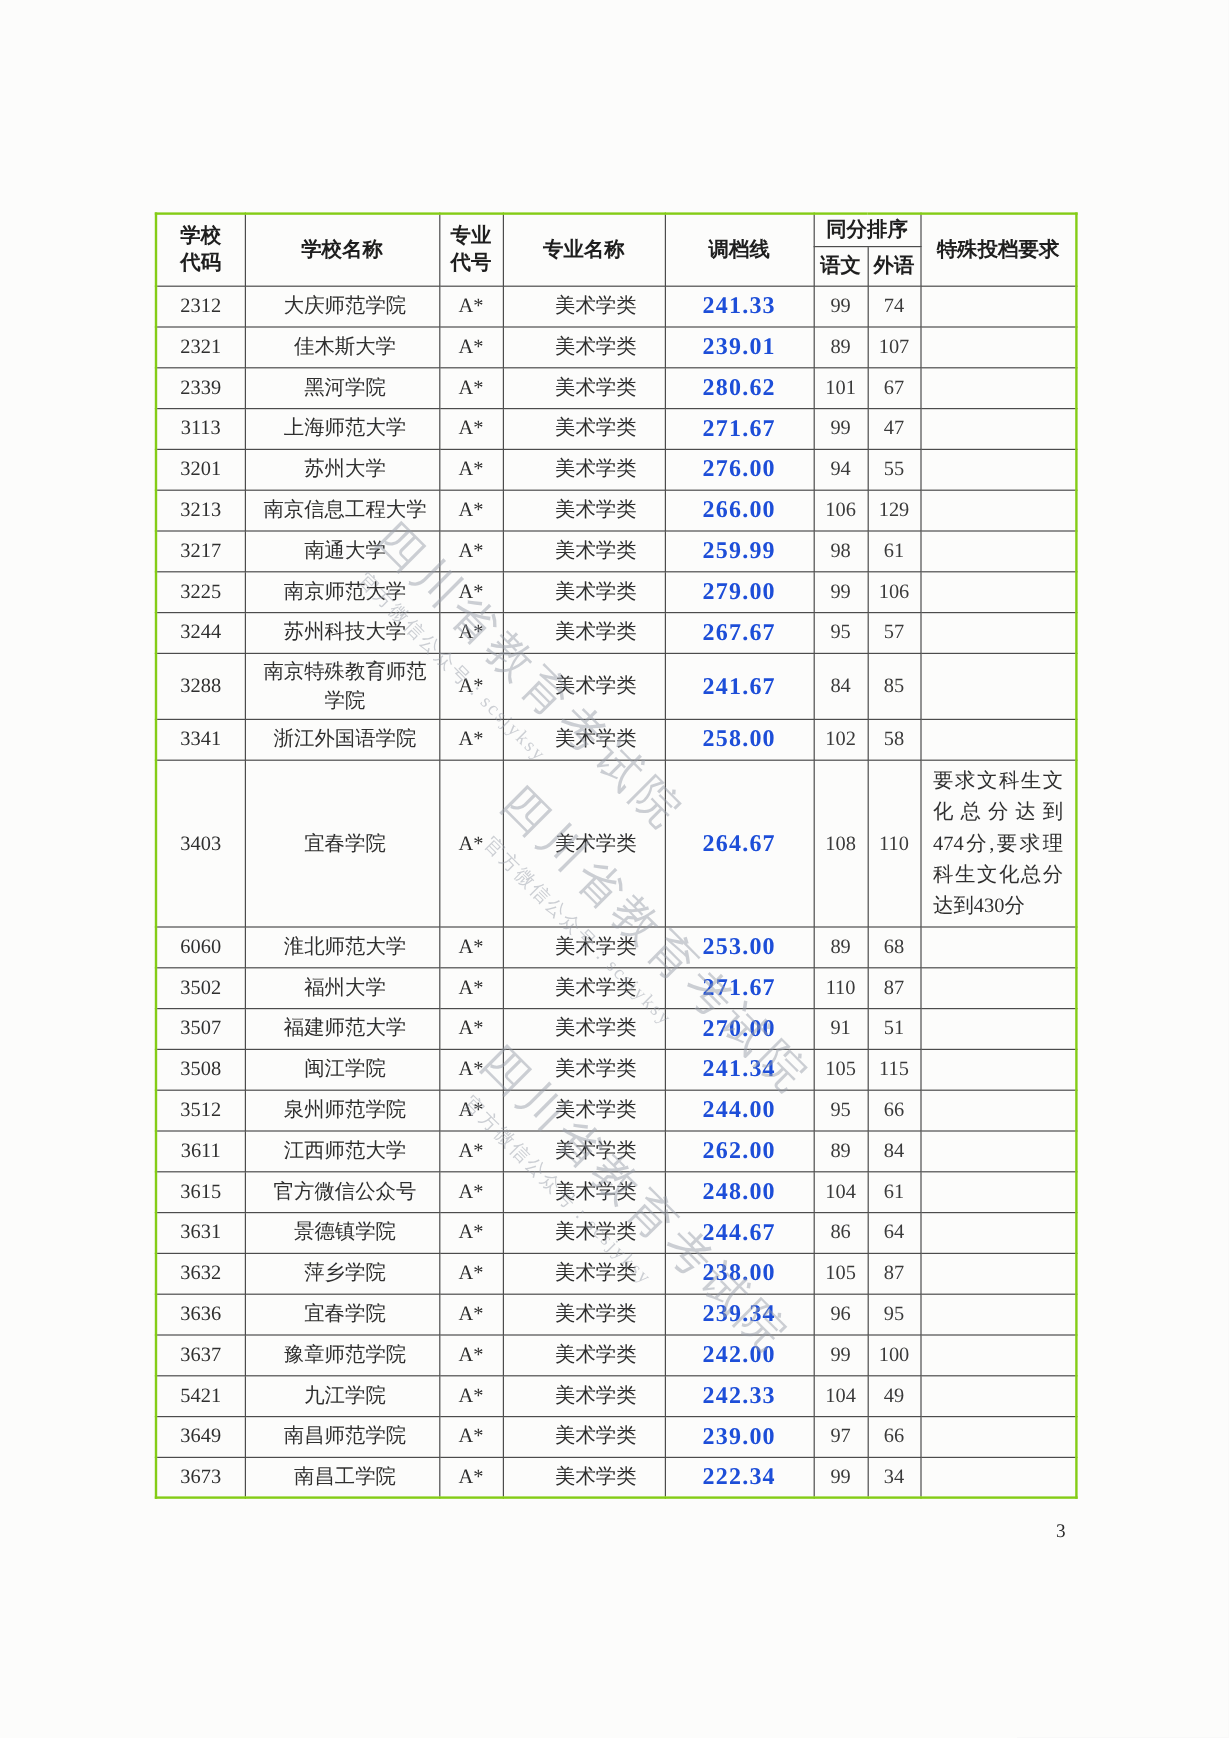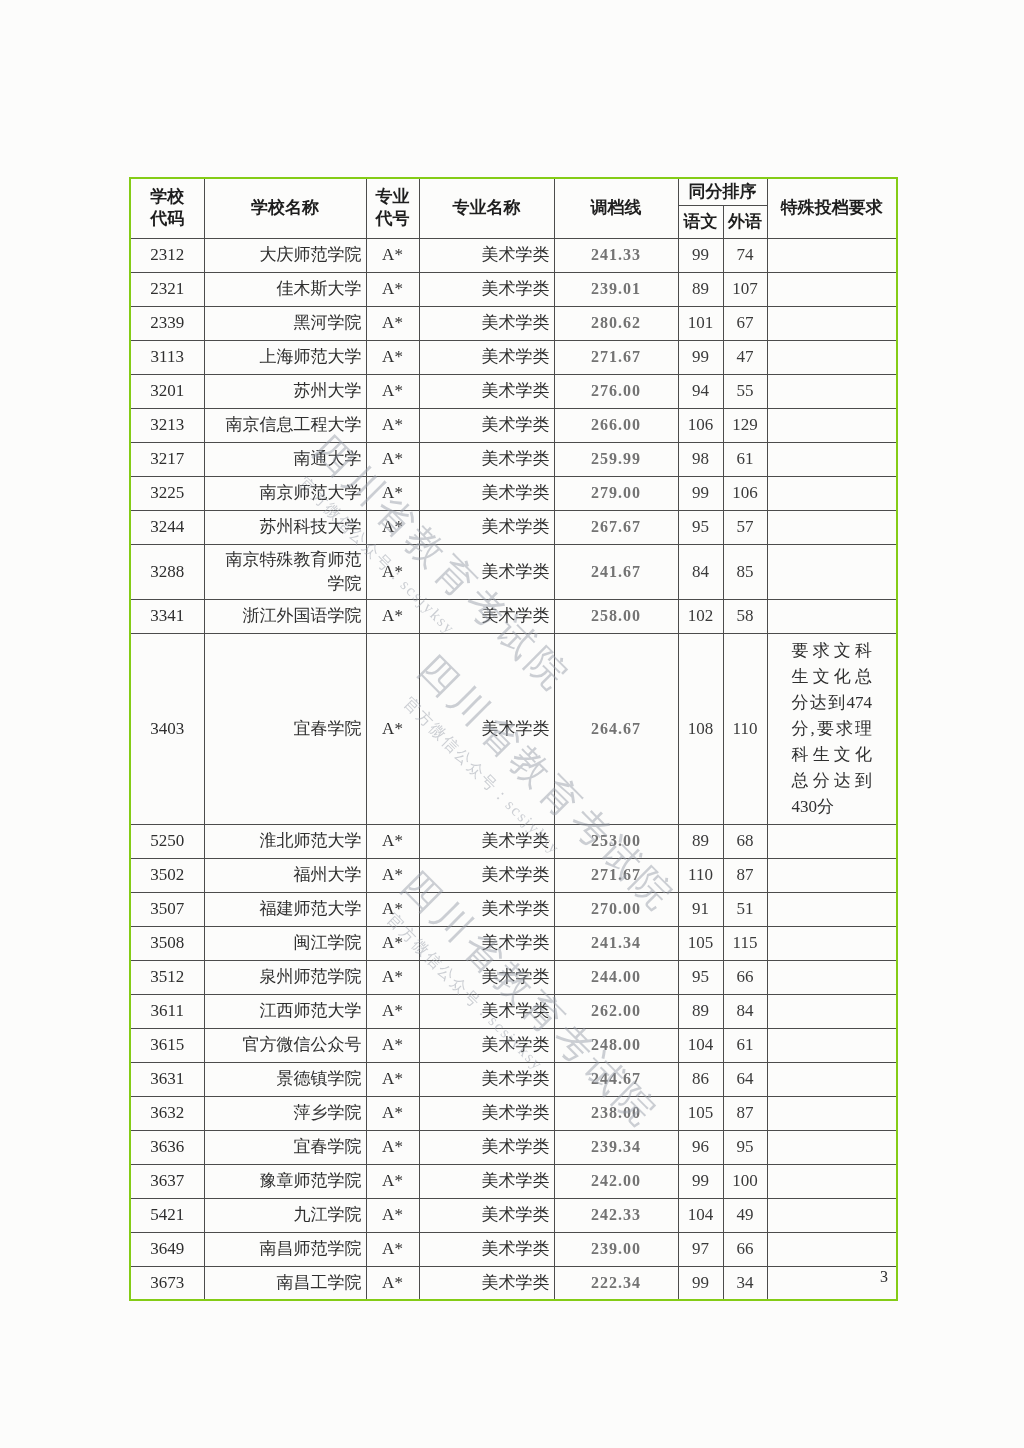--- a/index.html
+++ b/index.html
@@ -41,33 +41,33 @@
   .score-table thead tr.h-top { height:27px; }
   .score-table thead tr.h-sub { height:33px; }
   .score-table td {
     font-size:17px;
     color:#2f2f2f;
     text-align:center;
     padding:3px 4px;
     line-height:24px;
   }
   .score-table tbody tr { height:34px; }
-  td.c-name  { text-align:right; padding-left:9px; }
-  td.c-mname { text-align:right; padding-left:24px; }
+  td.c-name  { text-align:center; padding-left:9px; }
+  td.c-mname { text-align:center; padding-left:24px; }
   td.c-score {
     font-weight:700;
-    font-size:16px;
-    color:#737373;
+    font-size:20px;
+    color:#1d4ed8;
     letter-spacing:1px;
   }
   td.c-num { color:#3a3a3a; }
   td.c-special {
     text-align:justify;
     text-justify:inter-character;
-    padding:4px 24px;
+    padding:4px 10px;
     line-height:26px;
   }
 
   
   .wm {
     position:absolute;
     transform:rotate(45deg);
     transform-origin:0 0;
     color:#989ea9;
     opacity:0.48;
@@ -254,21 +254,21 @@
     <td class="c-code">3403</td>
     <td class="c-name">宜春学院</td>
     <td class="c-mcode">A*</td>
     <td class="c-mname">美术学类</td>
     <td class="c-score">264.67</td>
     <td class="c-num">108</td>
     <td class="c-num">110</td>
     <td class="c-special">要求文科生文化总分达到474分,要求理科生文化总分达到430分</td>
   </tr>
         <tr>
-    <td class="c-code">5250</td>
+    <td class="c-code">6060</td>
     <td class="c-name">淮北师范大学</td>
     <td class="c-mcode">A*</td>
     <td class="c-mname">美术学类</td>
     <td class="c-score">253.00</td>
     <td class="c-num">89</td>
     <td class="c-num">68</td>
     <td class="c-special"></td>
   </tr>
         <tr>
     <td class="c-code">3502</td>

